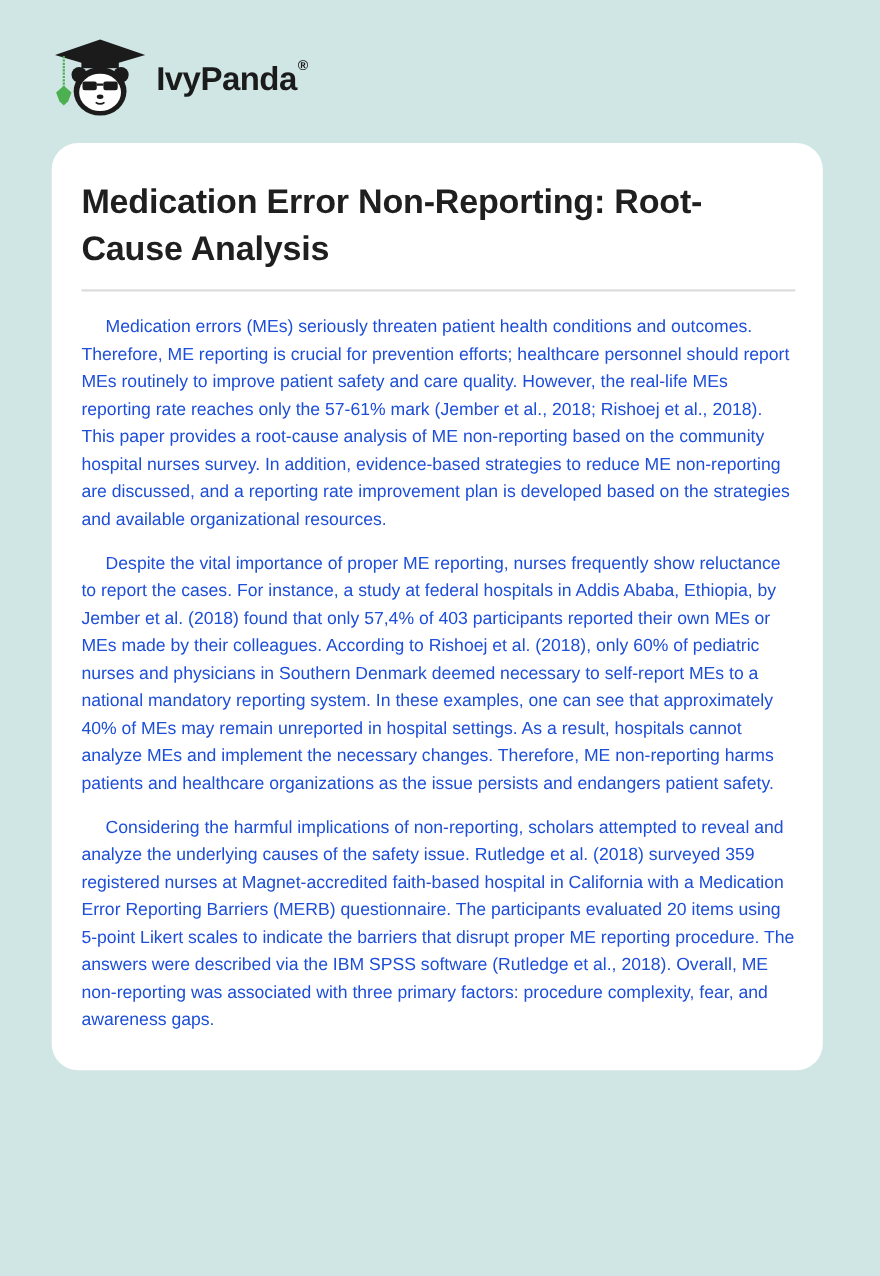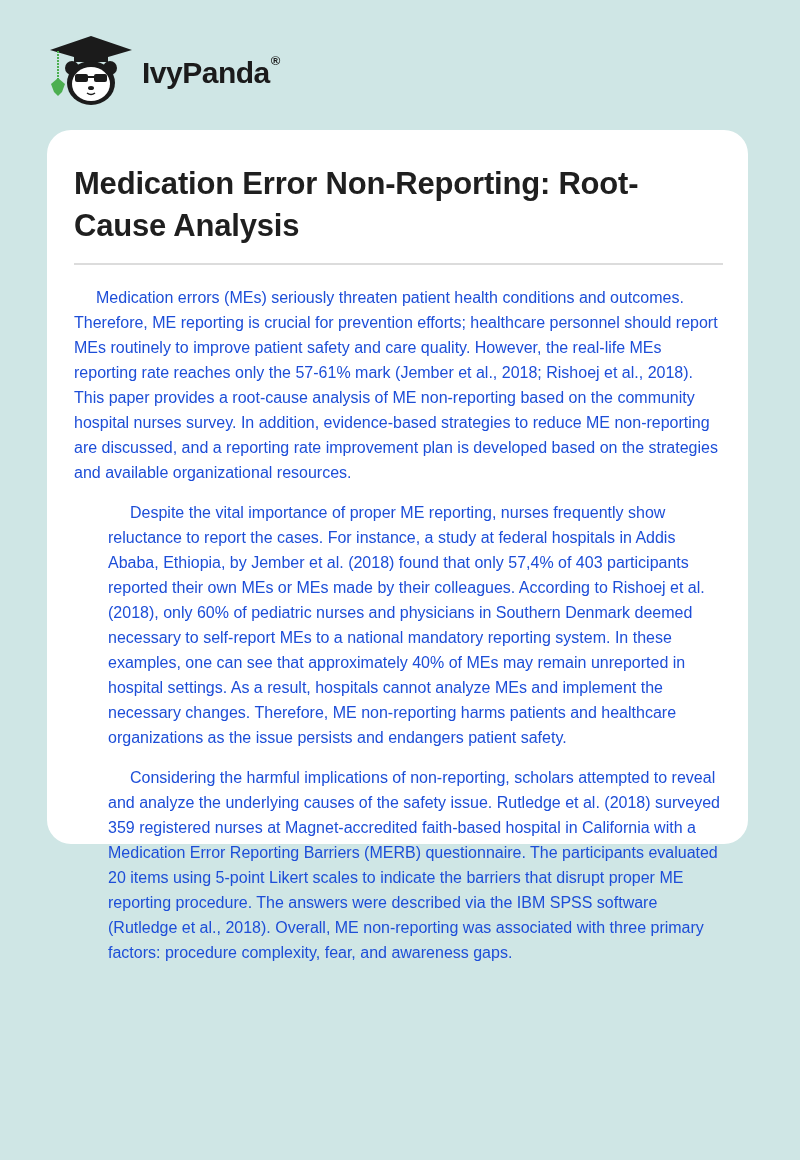--- a/index.html
+++ b/index.html
@@ -20,21 +20,21 @@
     margin-right: 18px;
   }
   .logo { width: 86px; height: 74px; margin-right: 8px; }
   .brand-name {
     font-family: Liberation Sans, sans-serif; font-weight: bold;
     font-size: 30px; color: #1b1b1b; letter-spacing: -0.5px;
   }
   .brand-name sup { font-size: 13px; vertical-align: 18px; margin-left: 1px; }
 
   .card {
-    position: absolute; left: 47px; top: 130px; width: 701px; height: 714px;
+    position: absolute; left: 47px; top: 130px; width: 701px; height: 843px;
     background: #fff; border-radius: 24px;
   }
   .inner { position: absolute; left: 27px; top: 0; width: 649px; }
   h1 {
     margin: 33px 0 0 0;
     font-size: 31px; line-height: 42px; font-weight: bold; color: #1f1f1f;
     letter-spacing: -0.2px;
   }
   .badge { display: flex; align-items: center; margin-top: 13px; }
   .check {
@@ -43,21 +43,21 @@
   }
   .badge-text { font-size: 14px; font-weight: bold; color: #222; }
   .divider { height: 2px; background: #dcdcdc; margin-top: 16px; }
   h2 {
     margin: 24px 0 0 0; font-size: 28px; line-height: 34px; font-weight: bold; color: #1f1f1f;
   }
   p {
     margin: 0; font-size: 16px; line-height: 25px; color: #1d4ed8; text-indent: 22px;
   }
   p.first { margin-top: 20px; }
-  p + p { margin-top: 15px; margin-left: 34px; }
+  p + p { margin-top: 15px; }
 </style>
 </head>
 <body>
 
 <div class="brand">
   <svg class="logo" viewBox="0 0 86 74">
 
     <polygon points="43,2 84,16 43,28 2,16" fill="#1b1b1b"></polygon>
     <rect x="26" y="18" width="34" height="10" fill="#1b1b1b"></rect>
 

